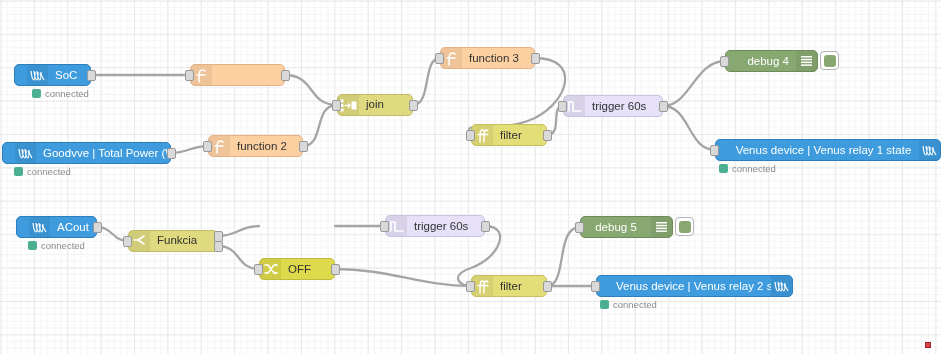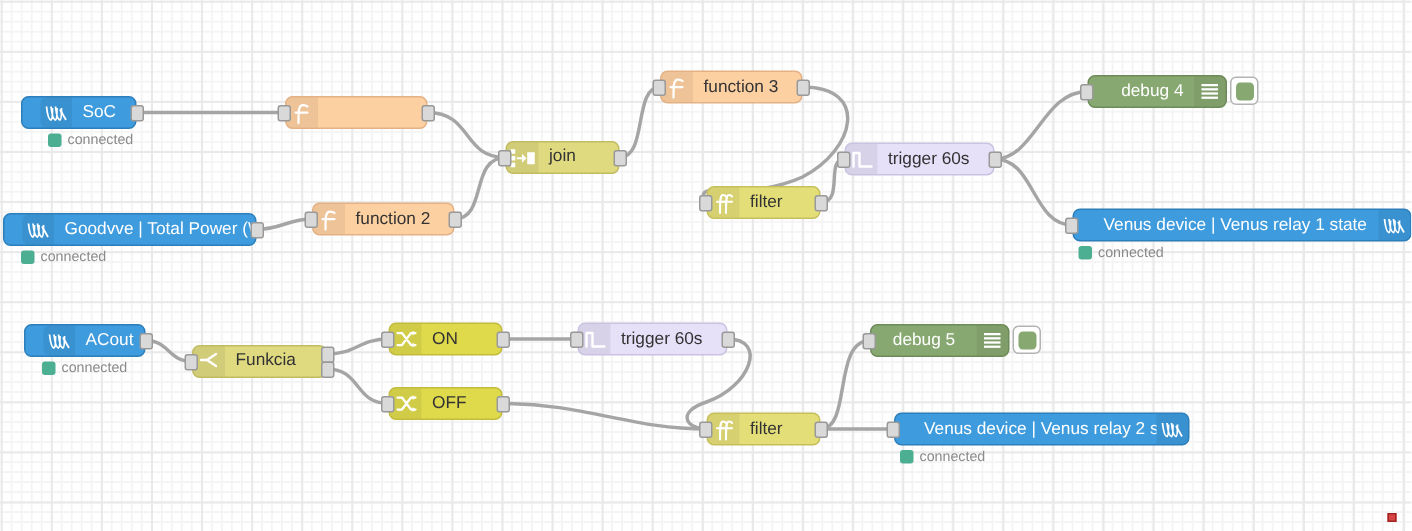--- a/index.html
+++ b/index.html
@@ -334,32 +334,20 @@
       <svg width="13" height="14" viewBox="0 0 13 14">
         <path d="M11 2 L5 6 L11 10 M5 6 H1" stroke="#ffffff" stroke-width="1.6" fill="none" stroke-linecap="round" stroke-linejoin="round"></path>
       </svg>
     </span>
     <span class="label italic">Funkcia</span>
     <span class="port in" style="top:5px;"></span>
     <span class="port out" style="top:0px;"></span>
     <span class="port out" style="top:10px;"></span>
   </div>
 
-  <div class="node n-change" style="left:259px; top:215px; width:76px;">
-    <span class="icon-box">
-      <svg width="14" height="14" viewBox="0 0 14 14">
-        <path d="M1 3 H4 L10 11 H13 M1 11 H4 L10 3 H13" stroke="#ffffff" stroke-width="1.5" fill="none" stroke-linecap="round" stroke-linejoin="round"></path>
-        <path d="M11 1.5 L13.5 3 L11 4.5 Z" fill="#ffffff"></path>
-        <path d="M11 9.5 L13.5 11 L11 12.5 Z" fill="#ffffff"></path>
-      </svg>
-    </span>
-    <span class="label">ON</span>
-    <span class="port in" style="top:5px;"></span>
-    <span class="port out" style="top:5px;"></span>
-  </div>
 
   <div class="node n-change" style="left:259px; top:258px; width:76px;">
     <span class="icon-box">
       <svg width="14" height="14" viewBox="0 0 14 14">
         <path d="M1 3 H4 L10 11 H13 M1 11 H4 L10 3 H13" stroke="#ffffff" stroke-width="1.5" fill="none" stroke-linecap="round" stroke-linejoin="round"></path>
         <path d="M11 1.5 L13.5 3 L11 4.5 Z" fill="#ffffff"></path>
         <path d="M11 9.5 L13.5 11 L11 12.5 Z" fill="#ffffff"></path>
       </svg>
     </span>
     <span class="label">OFF</span>

